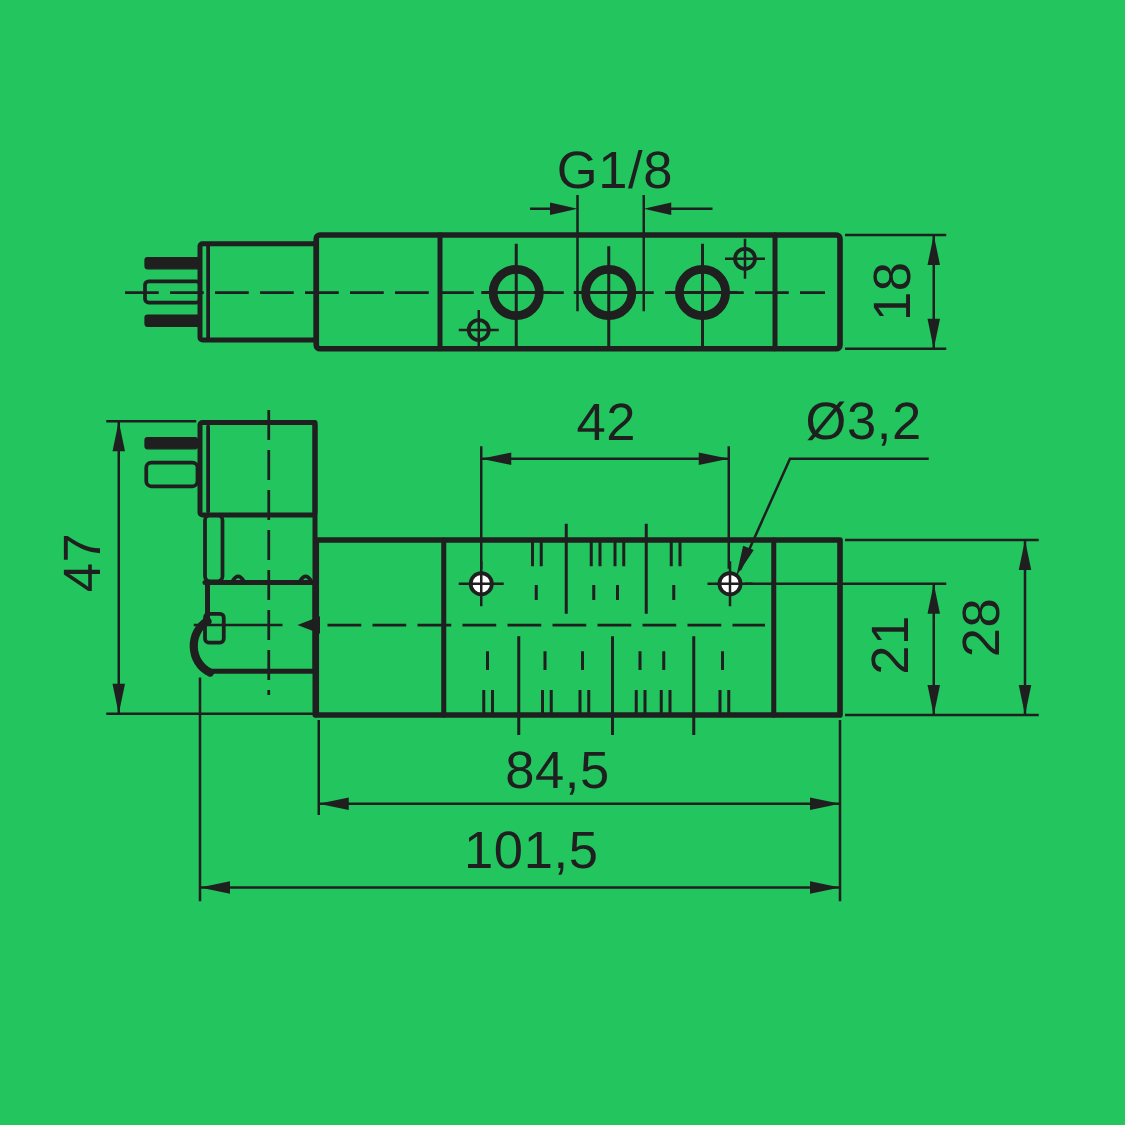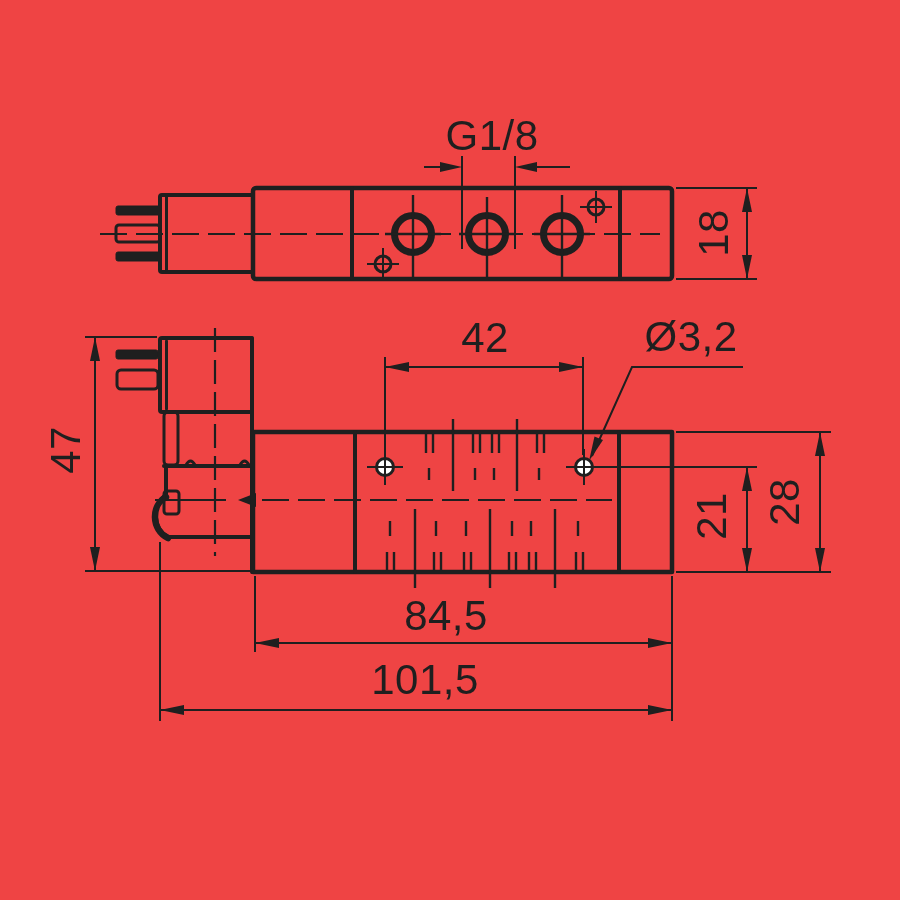--- a/index.html
+++ b/index.html
@@ -6,21 +6,21 @@
     margin: 0;
     padding: 0;
     background: #ffffff;
     width: 900px;
     height: 900px;
     overflow: hidden;
   }
   .canvas {
     width: 900px;
     height: 900px;
-    background: #ef4444;
+    background: #22c55e;
     position: relative;
   }
   svg { display: block; }
   .dim-text {
     font-family: "Liberation Sans", "DejaVu Sans", sans-serif;
     font-size: 42px;
     fill: #1f1f1f;
     letter-spacing: 0.5px;
   }
   .outline   { stroke: #1f1f1f; stroke-width: 4.5; fill: none; stroke-linejoin: round; stroke-linecap: round; }

